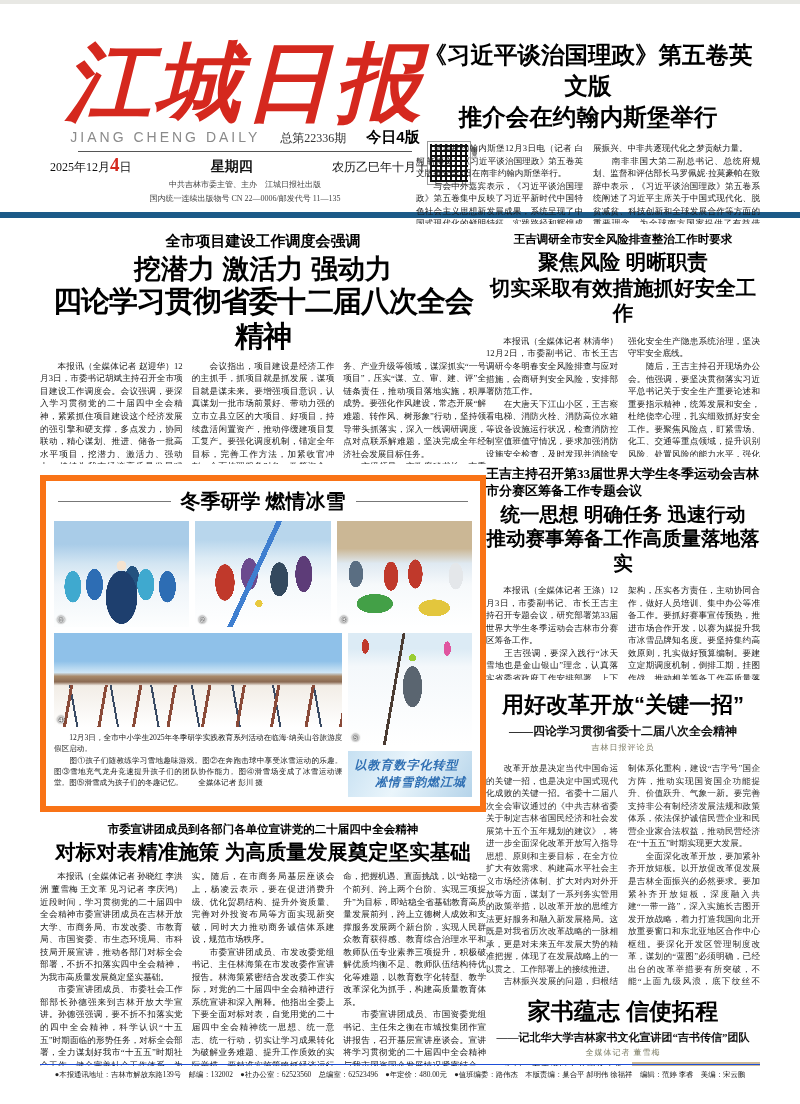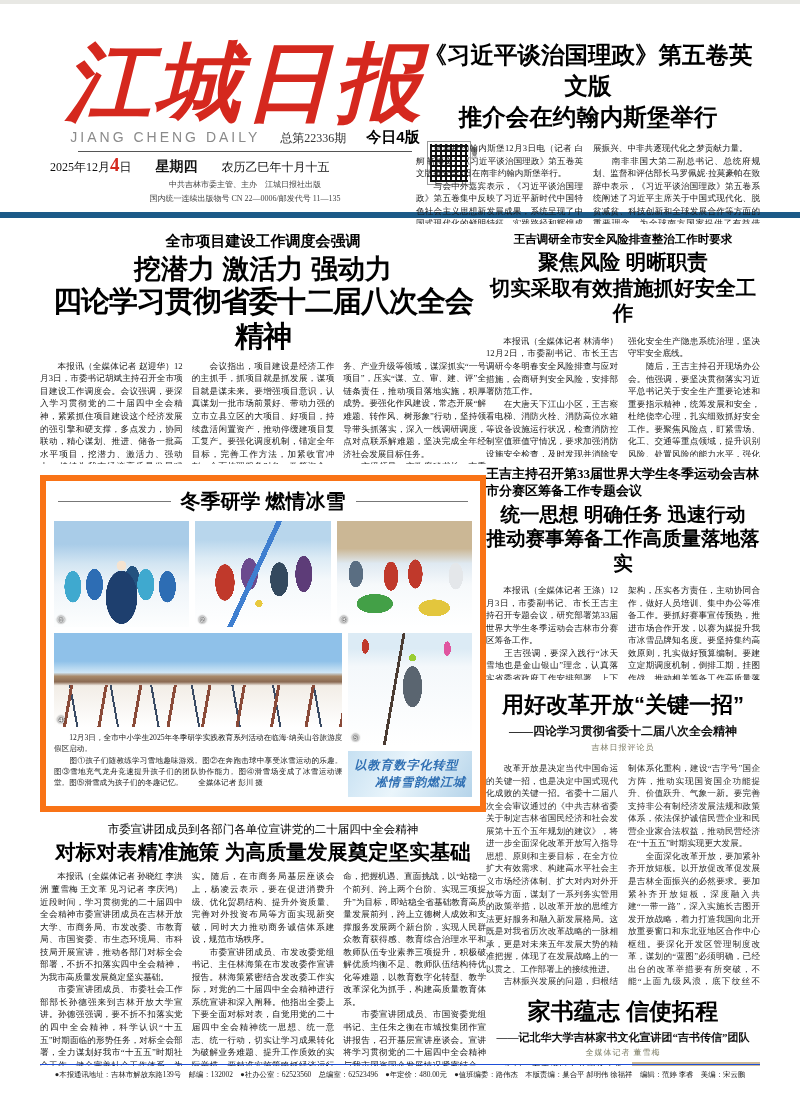--- a/index.html
+++ b/index.html
@@ -7,21 +7,21 @@
         font-family:"Liberation Serif","DejaVu Serif",serif;color:#1a1a1a;}
   
   .masthead{position:relative;height:168px;margin:34px 40px 0;}
   .mast-left{position:absolute;left:10px;top:0;width:390px;text-align:center;}
   .paper-title{font-size:86px;line-height:1.02;color:#d5281e;font-weight:bold;font-style:italic;
                letter-spacing:4px;font-family:"DejaVu Serif",serif;white-space:nowrap;}
   .mast-row1{margin-top:2px;font-size:12px;color:#333;display:flex;justify-content:center;align-items:baseline;gap:20px;}
   .mast-row1 .en{color:#8a8a8a;letter-spacing:3px;font-size:14px;font-family:"Liberation Sans",sans-serif;}
   .mast-row1 .edition{font-weight:bold;font-size:15px;color:#000;font-family:"Liberation Sans",sans-serif;}
   .mast-rule{border-top:1.5px solid #555;margin:4px 28px 3px;}
-  .mast-row2{font-size:12px;display:flex;justify-content:flex-start;align-items:baseline;gap:24px;color:#111;}
+  .mast-row2{font-size:12px;display:flex;justify-content:space-between;align-items:baseline;gap:18px;color:#111;}
   .mast-row2 .bigday{color:#d5281e;font-size:19px;font-weight:bold;line-height:1;}
   .mast-row2 .weekday{font-weight:bold;font-size:14px;font-family:"Liberation Sans",sans-serif;}
   .mast-small{font-size:8px;color:#444;margin-top:3px;}
   .qr-wrap{position:absolute;left:388px;top:104px;display:flex;gap:2px;}
   .qr{width:38px;height:38px;background:
       repeating-linear-gradient(0deg,#111 0 2px,transparent 2px 5px),
       repeating-linear-gradient(90deg,#111 0 2px,#fff 2px 5px);
       border:2px solid #fff;outline:1px solid #999;}
   .qr-label{writing-mode:vertical-rl;font-size:5.5px;color:#777;letter-spacing:1px;}
   
@@ -31,21 +31,21 @@
   .cols2{display:flex;gap:10px;margin-top:9px;}
   .coltext{flex:1;font-size:8.6px;line-height:1.46;text-align:justify;white-space:pre-line;
            color:#191919;overflow:hidden;}
   .lead .coltext{height:82px;}
   .navy-bar{height:6px;background:#1c5a88;margin-top:6px;}
   
   .content{display:flex;gap:0;margin:12px 40px 0;height:836px;overflow:hidden;}
   .lcol{width:446px;overflow:hidden;}
   .rcol{flex:1;overflow:hidden;}
   .kicker{font-weight:bold;text-align:center;font-size:15px;color:#000;margin:2px 0 3px;}
-  .kicker-sm{font-weight:normal;text-align:center;font-size:11.5px;color:#000;margin:2px 0 2px;}
+  .kicker-sm{font-weight:bold;text-align:center;font-size:11.5px;color:#000;margin:2px 0 2px;}
   .kicker-left{font-weight:bold;text-align:left;font-size:13px;line-height:1.35;color:#000;margin:0 0 2px;}
   h2.head{margin:0;font-family:"Liberation Sans",sans-serif;font-weight:900;text-align:center;color:#000;}
   .hA1{font-size:27px;line-height:1.12;}
   .hA2{font-size:29px;line-height:1.2;letter-spacing:-1px;}
   .hC{font-size:20.5px;line-height:1.25;}
   .hD{font-size:19.5px;line-height:1.25;}
   .hSerif{font-family:"Liberation Serif",serif;font-weight:bold;}
   .cols3{display:flex;gap:9px;margin-top:6px;}
   .subhead{text-align:center;font-weight:bold;font-size:12px;margin:3px 0 1px;color:#111;}
   .byline{text-align:center;font-size:8px;color:#7d7d66;margin:2px 0 4px;letter-spacing:1px;}

